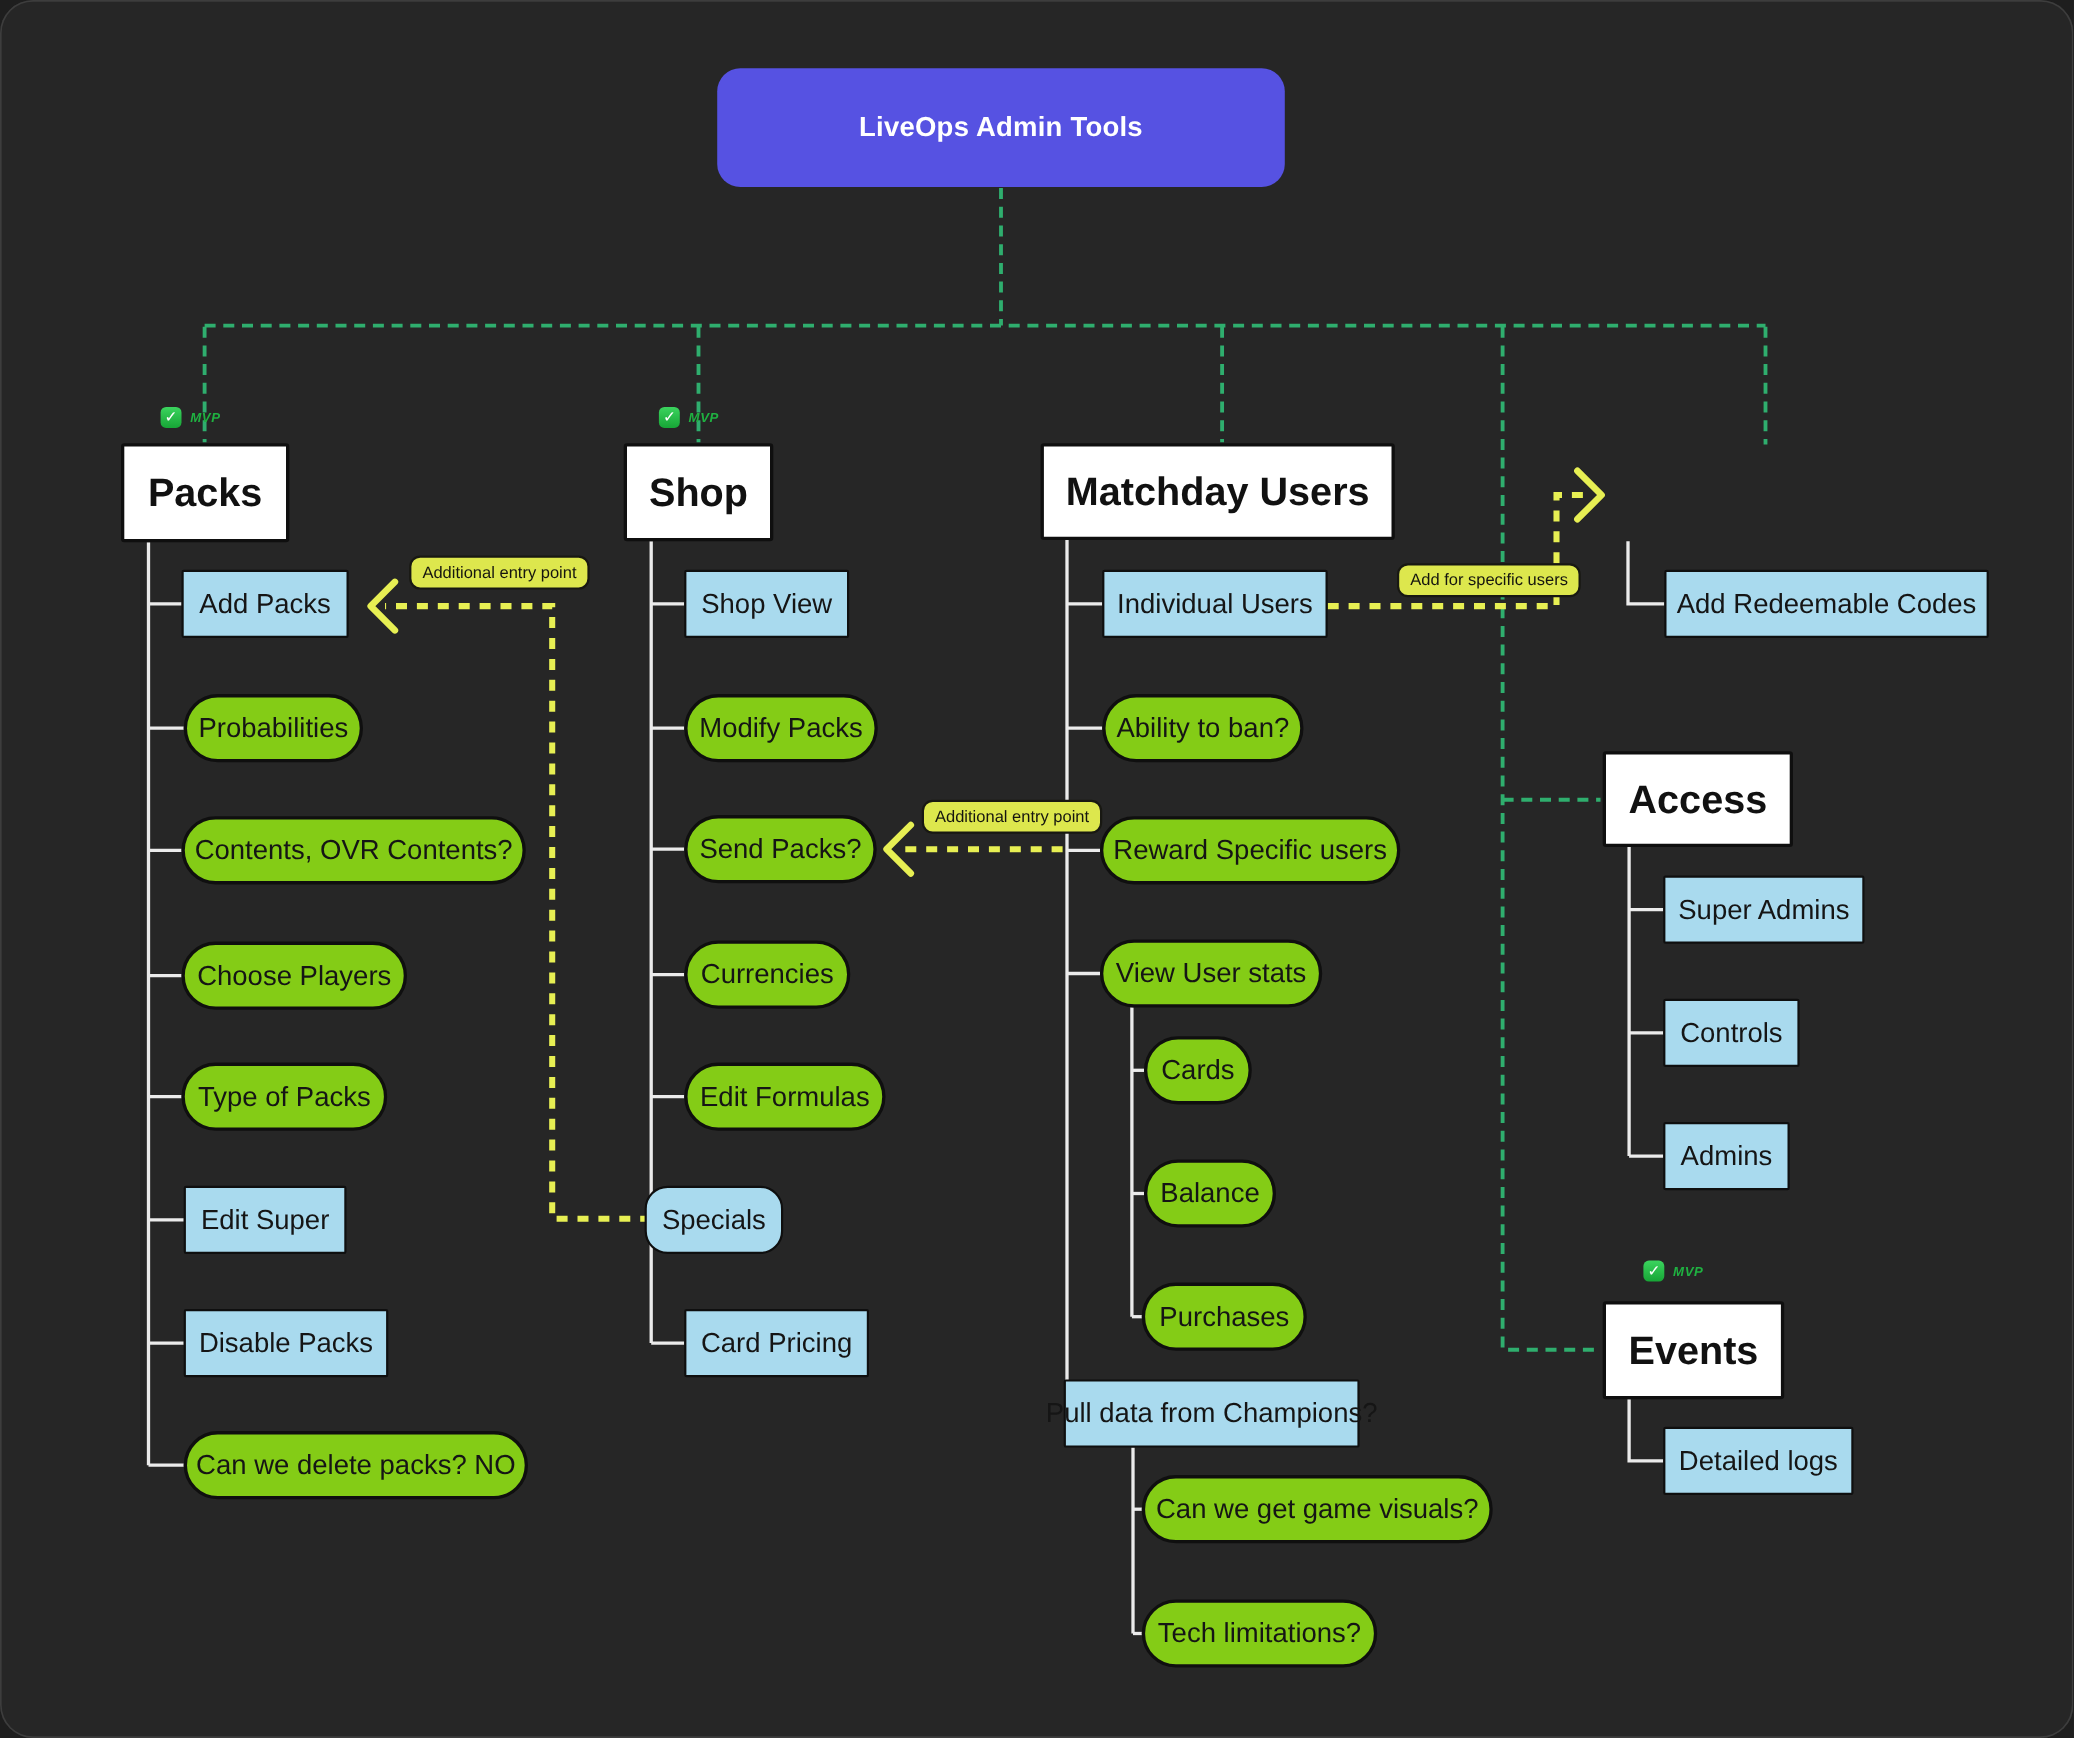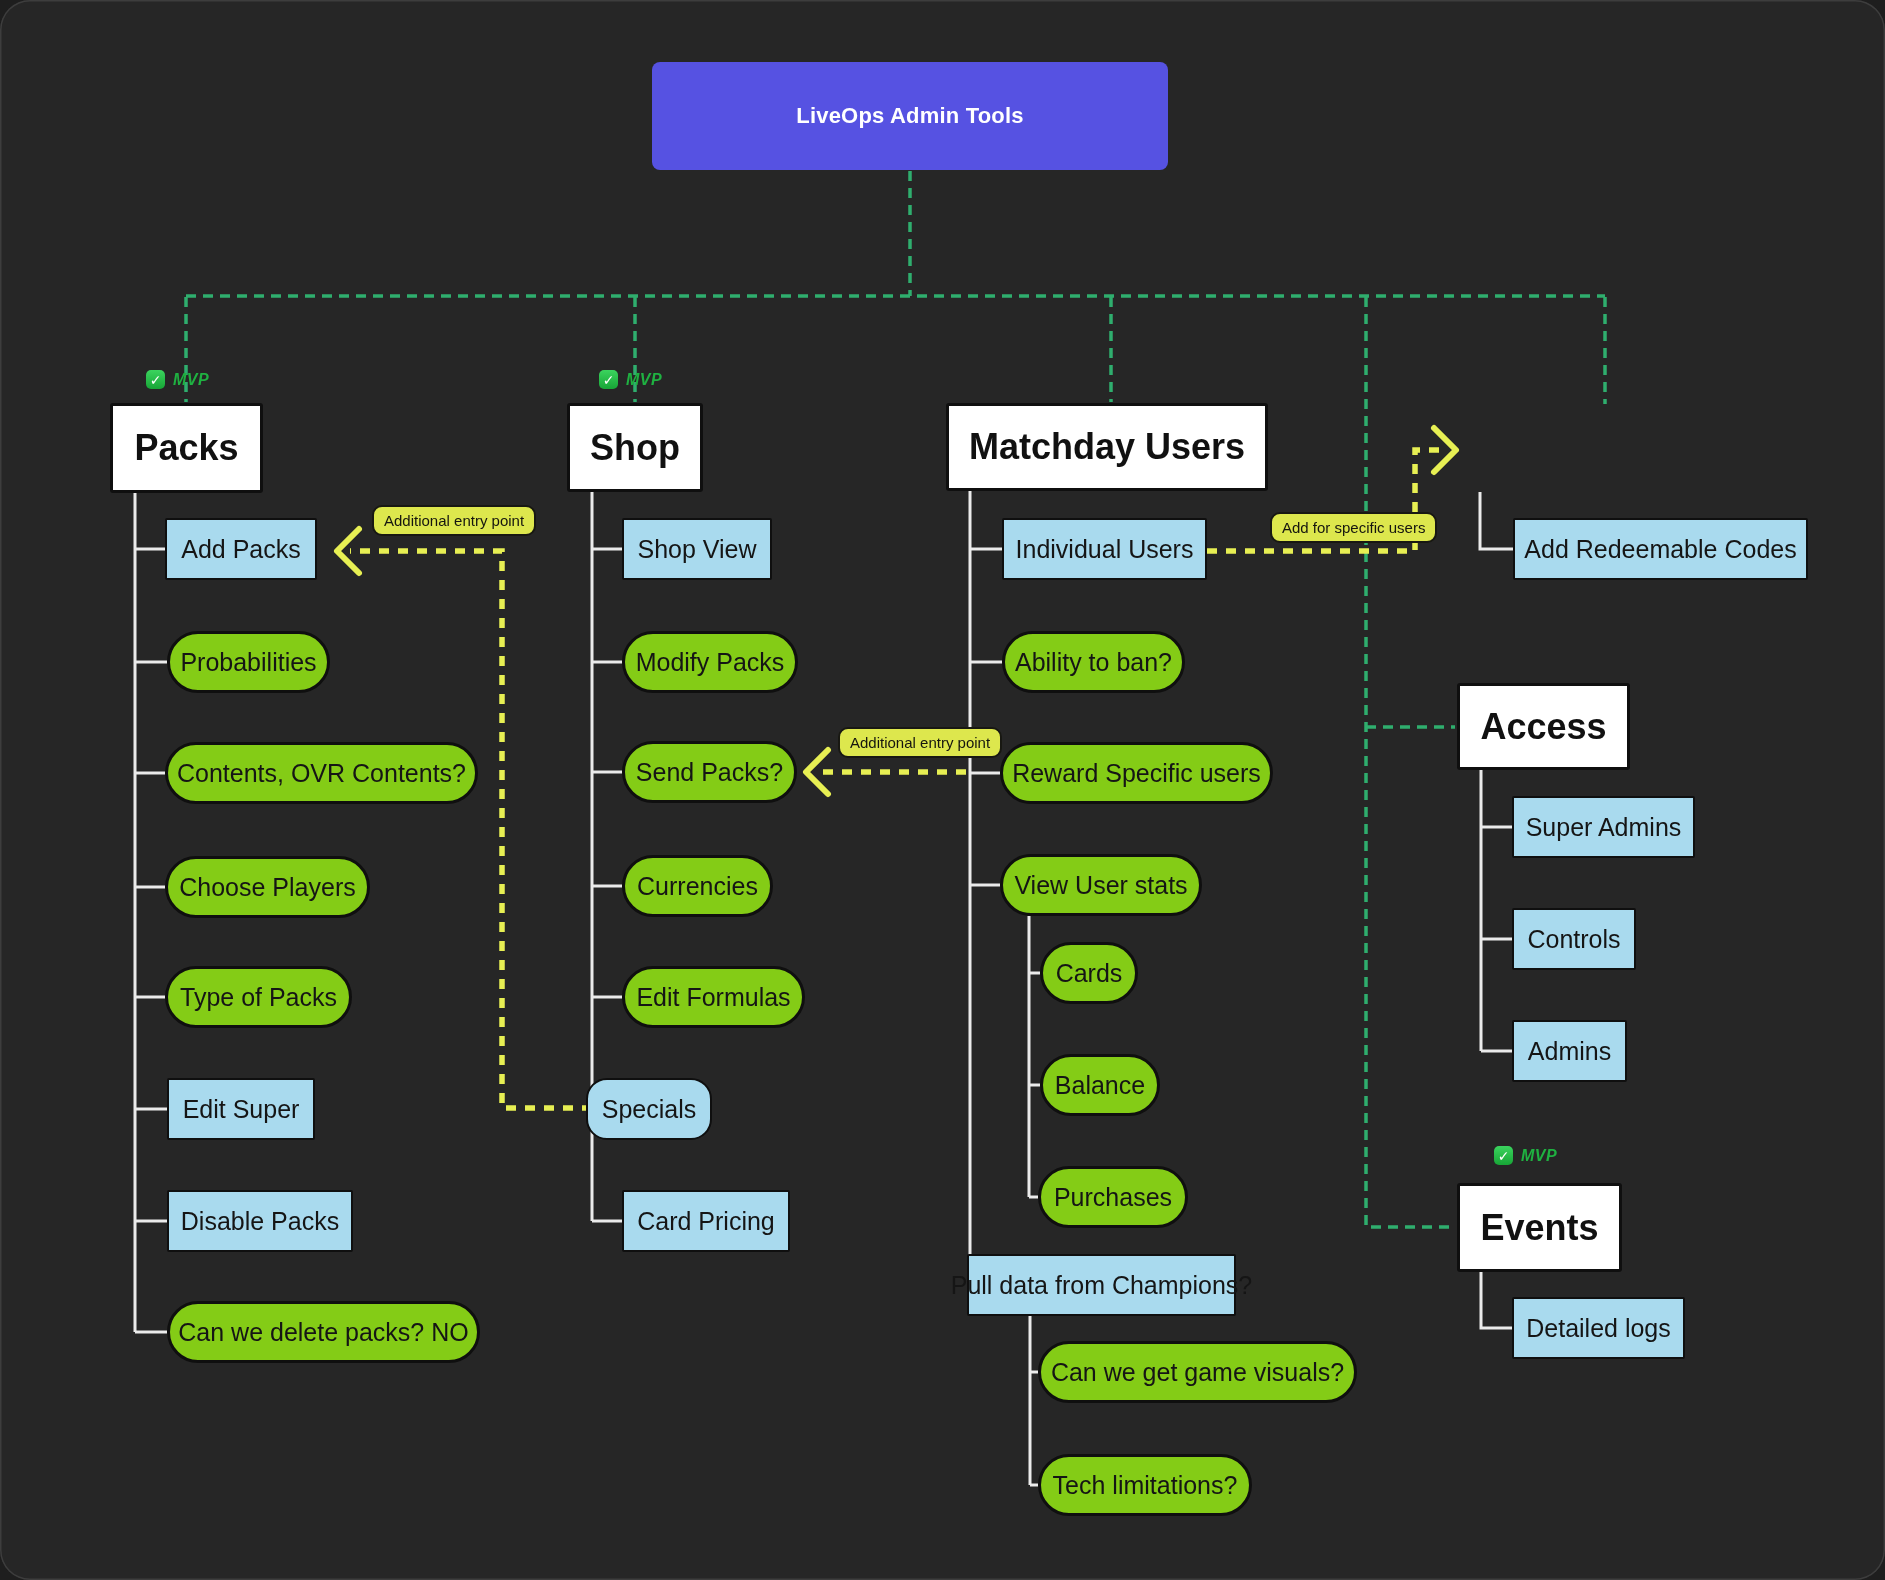--- a/index.html
+++ b/index.html
@@ -1,35 +1,35 @@
 <!DOCTYPE html>
 <html><head>
 <meta charset="utf-8">
 <style>
   html,body{margin:0;padding:0;background:#1e1e1e;font-family:"Liberation Sans","DejaVu Sans",sans-serif;}
   .canvas{position:relative;width:1885px;height:1580px;background:#262626;border-radius:30px;
           box-shadow:inset 0 0 0 1.5px #3d3d3d;overflow:hidden;}
   #connector-layer{position:absolute;left:0;top:0;width:1885px;height:1580px;}
   .root-title{position:absolute;display:flex;align-items:center;justify-content:center;
-          background:#5652e2;color:#ffffff;font-weight:bold;font-size:22px;border-radius:8px;
+          background:#5652e2;color:#ffffff;font-weight:bold;font-size:25px;border-radius:21px;
           letter-spacing:.2px;}
   .header{position:absolute;display:flex;align-items:center;justify-content:center;
           background:#ffffff;color:#111;border:3px solid #0f0f0f;font-weight:bold;font-size:36px;
           box-sizing:border-box;border-radius:3px;white-space:nowrap;}
   .node{position:absolute;display:flex;align-items:center;justify-content:center;
           color:#151515;font-size:25px;box-sizing:border-box;white-space:nowrap;height:62px;}
   .node.blue{background:#a9daee;border:2px solid #0f0f0f;border-radius:2px;}
   .node.pill{background:#84cc16;border:3px solid #0f0f0f;border-radius:33px;}
   .tag{position:absolute;display:flex;align-items:center;justify-content:center;
           background:#dde74d;color:#15150f;font-size:15px;border-radius:10px;height:31px;
           border:2px solid #181812;box-sizing:border-box;white-space:nowrap;padding:0 10px;}
   .mvp{position:absolute;display:flex;align-items:center;gap:8px;height:21px;}
   .mvp .check{width:19px;height:19px;border-radius:5px;background:linear-gradient(#3bd45e,#17a536);
           color:#fff;font-size:14px;font-weight:bold;display:flex;align-items:center;justify-content:center;}
-  .mvp .mvp-label{color:#1fb141;font-size:16px;font-weight:bold;font-style:italic;letter-spacing:.5px;}
+  .mvp .mvp-label{color:#1fb141;font-size:12px;font-weight:bold;font-style:italic;letter-spacing:.5px;}
 </style>
 </head>
 <body>
 
 <div class="canvas">
   <svg id="connector-layer" viewBox="0 0 1885 1580" xmlns="http://www.w3.org/2000/svg">
       <polyline points="910,171 910,296" fill="none" stroke="#2fae6e" stroke-width="3.5" stroke-dasharray="10 7"></polyline>
       <polyline points="186,296 1605,296" fill="none" stroke="#2fae6e" stroke-width="3.5" stroke-dasharray="10 7"></polyline>
       <polyline points="186,297 186,402" fill="none" stroke="#2fae6e" stroke-width="3.5" stroke-dasharray="10 7"></polyline>
       <polyline points="635,297 635,402" fill="none" stroke="#2fae6e" stroke-width="3.5" stroke-dasharray="10 7"></polyline>

